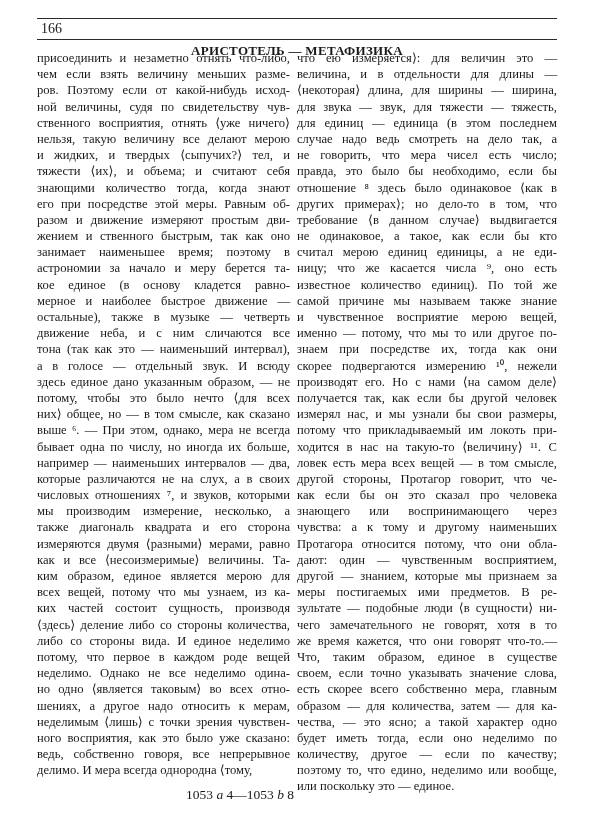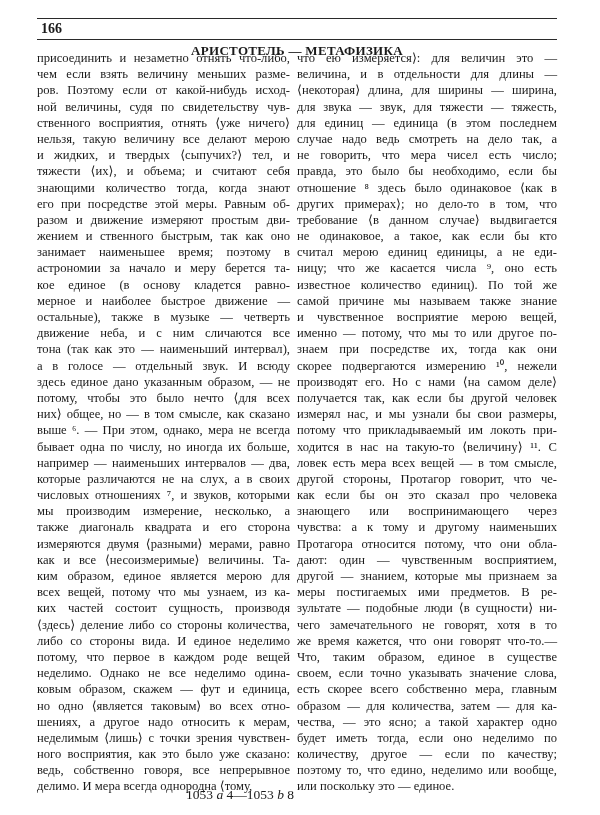--- a/index.html
+++ b/index.html
@@ -28,21 +28,21 @@
     }
     .header {
       display: flex;
       align-items: center;
       height: 20px;
       position: relative;
     }
     .page-number {
       font-family: "Liberation Serif", serif;
       font-size: 14px;
-      font-weight: bold;
+      font-weight: normal;
       position: absolute;
       left: 4px;
       top: 2px;
     }
     .running-title {
       position: absolute;
       left: 0;
       right: 0;
       text-align: center;
       font-family: "Liberation Serif", serif;
@@ -136,21 +136,20 @@
         <span class="line">также диагональ квадрата и его сторона</span>
         <span class="line">измеряются двумя ⟨разными⟩ мерами, равно</span>
         <span class="line">как и все ⟨несоизмеримые⟩ величины. Та-</span>
         <span class="line">ким образом, единое является мерою для</span>
         <span class="line">всех вещей, потому что мы узнаем, из ка-</span>
         <span class="line">ких частей состоит сущность, производя</span>
         <span class="line">⟨здесь⟩ деление либо со стороны количества,</span>
         <span class="line">либо со стороны вида. И единое неделимо</span>
         <span class="line">потому, что первое в каждом роде вещей</span>
         <span class="line">неделимо. Однако не все неделимо одина-</span>
-        <span class="line">ковым образом, скажем — фут и единица,</span>
         <span class="line">но одно ⟨является таковым⟩ во всех отно-</span>
         <span class="line">шениях, а другое надо относить к мерам,</span>
         <span class="line">неделимым ⟨лишь⟩ с точки зрения чувствен-</span>
         <span class="line">ного восприятия, как это было уже сказано:</span>
         <span class="line">ведь, собственно говоря, все непрерывное</span>
         <span class="line last">делимо. И мера всегда однородна ⟨тому,</span>
       </div>
     <div class="col right" id="right-col">
         <span class="line">что ею измеряется⟩: для величин это —</span>
         <span class="line">величина, и в отдельности для длины —</span>

